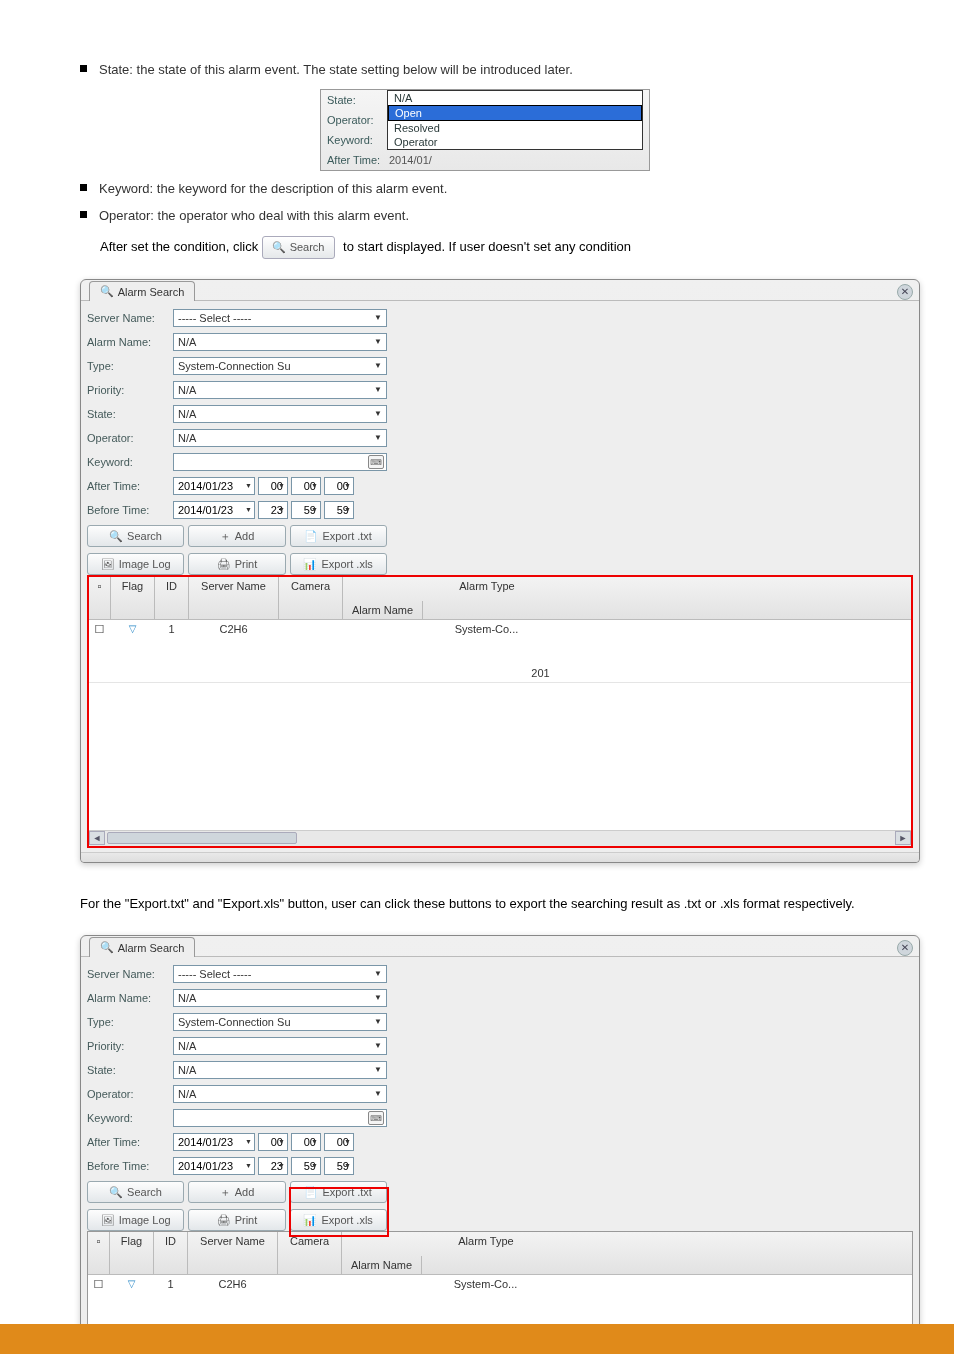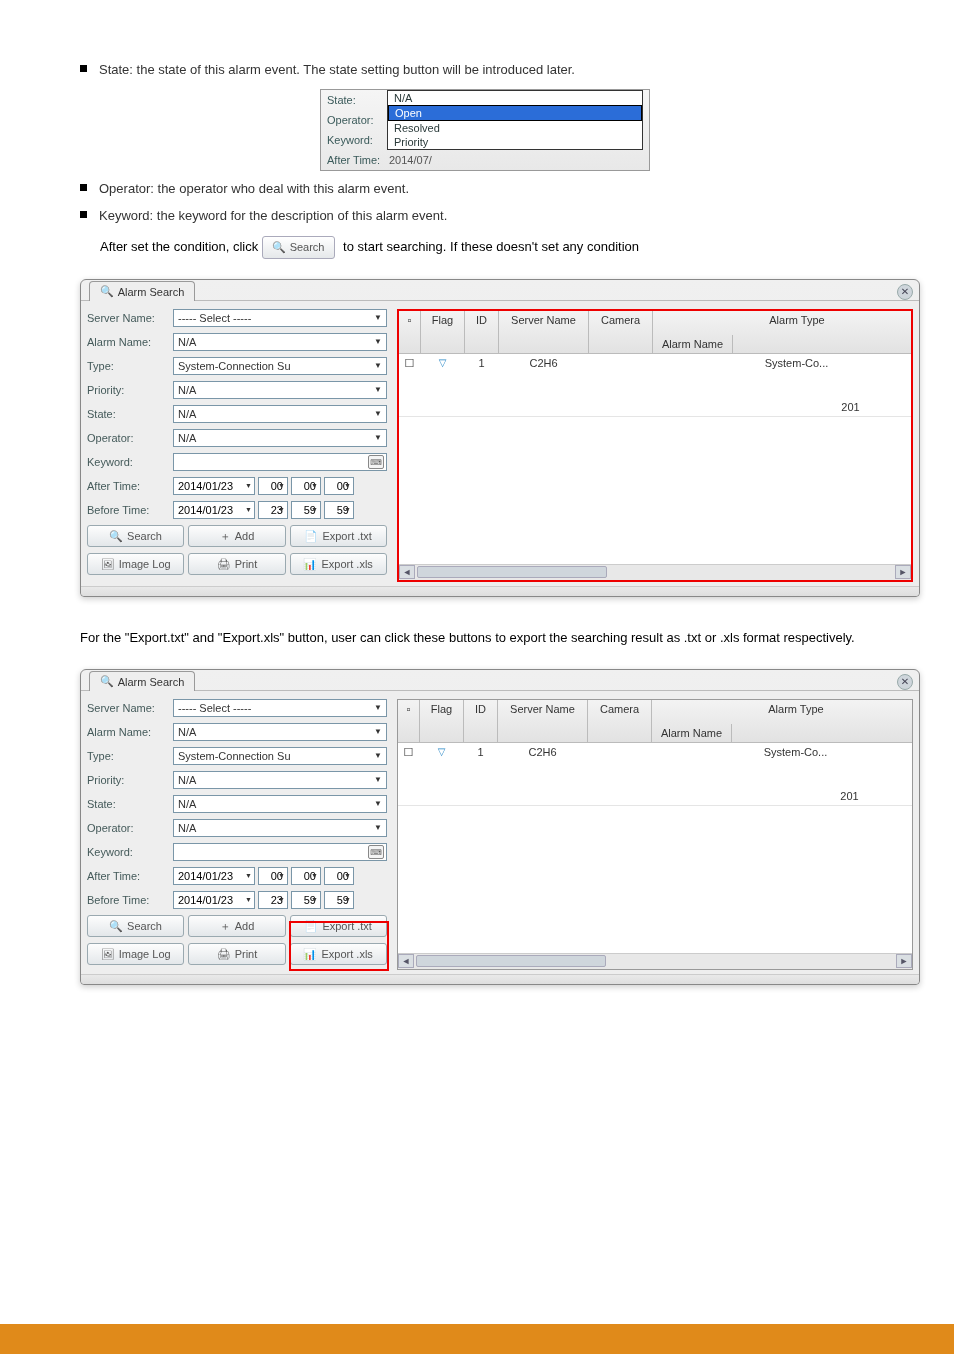--- a/index.html
+++ b/index.html
@@ -81,21 +81,22 @@
     font-size: 10px;
     text-align: center;
     line-height: 14px;
     cursor: pointer;
   }
   .win-body {
     display: flex;
     background: #eee;
     border-top: 1px solid #bbb;
     padding: 8px 6px 4px 6px;
-    gap: 10px;
+    gap: 0;
+    flex-direction: column;
   }
   .left-pane { width: 300px; }
   .form-row { display: flex; align-items: center; margin-bottom: 6px; }
   .form-label { width: 86px; color: #445a5a; font-size: 11px; }
   .sel {
     flex: 1;
     border: 1px solid #7a96a8;
     background: #fff;
     height: 18px;
     font-size: 11px;
@@ -170,63 +171,63 @@
     background:#e08a1a;
   }
 </style>
 </head>
 <body>
 
 <div class="content">
 
   <div class="bullet-row">
     <div class="bullet"></div>
-    <div class="bullet-text">State: the state of this alarm event. The state setting button will be introduced later.</div>
+    <div class="bullet-text">State: the state of this alarm event. The state setting below will be introduced later.</div>
   </div>
 
   <div class="small-panel">
     <div class="sp-row">
       <div class="sp-label">State:</div>
       <div class="sp-select sp-arrow" style="border:2px solid #2b6dd8;">
         <span>N/A</span>
       </div>
     </div>
     <div class="sp-row">
       <div class="sp-label">Operator:</div>
       <div class="sp-dropdown">
         <div class="dd-list">
           <div class="dd-item">N/A</div>
           <div class="dd-item dd-sel">Open</div>
           <div class="dd-item">Resolved</div>
-          <div class="dd-item">Priority</div>
+          <div class="dd-item">Operator</div>
         </div>
       </div>
     </div>
     <div class="sp-row">
       <div class="sp-label">Keyword:</div>
     </div>
     <div class="sp-row">
       <div class="sp-label">After Time:</div>
-      <div class="sp-date">2014/07/</div>
+      <div class="sp-date">2014/01/</div>
     </div>
   </div>
 
+  <div class="bullet-row">
+    <div class="bullet"></div>
+    <div class="bullet-text">Keyword: the keyword for the description of this alarm event.</div>
+  </div>
   <div class="bullet-row">
     <div class="bullet"></div>
     <div class="bullet-text">Operator: the operator who deal with this alarm event.</div>
   </div>
-  <div class="bullet-row">
-    <div class="bullet"></div>
-    <div class="bullet-text">Keyword: the keyword for the description of this alarm event.</div>
-  </div>
 
   <div style="margin:10px 0 0 20px; font-size:13px; line-height:1.7;">
     <span>After set the condition, click </span>
     <span style="display:inline-block; border:1px solid #aab; border-radius:3px; background:linear-gradient(#fff,#e5e8ea); padding:1px 10px; font-size:11px; color:#555;">🔍 <span>Search</span></span>
-    <span style="margin-left:4px;">to start searching. If these doesn't set any condition</span>
+    <span style="margin-left:4px;">to start displayed. If user doesn't set any condition</span>
   </div>
 
   <div class="win-wrap">
     <div class="win">
       <span class="win-tab">
         <span>🔍</span>
         <span>Alarm Search</span>
       </span>
       <div class="win-close">✕</div>
       <div class="win-body">

